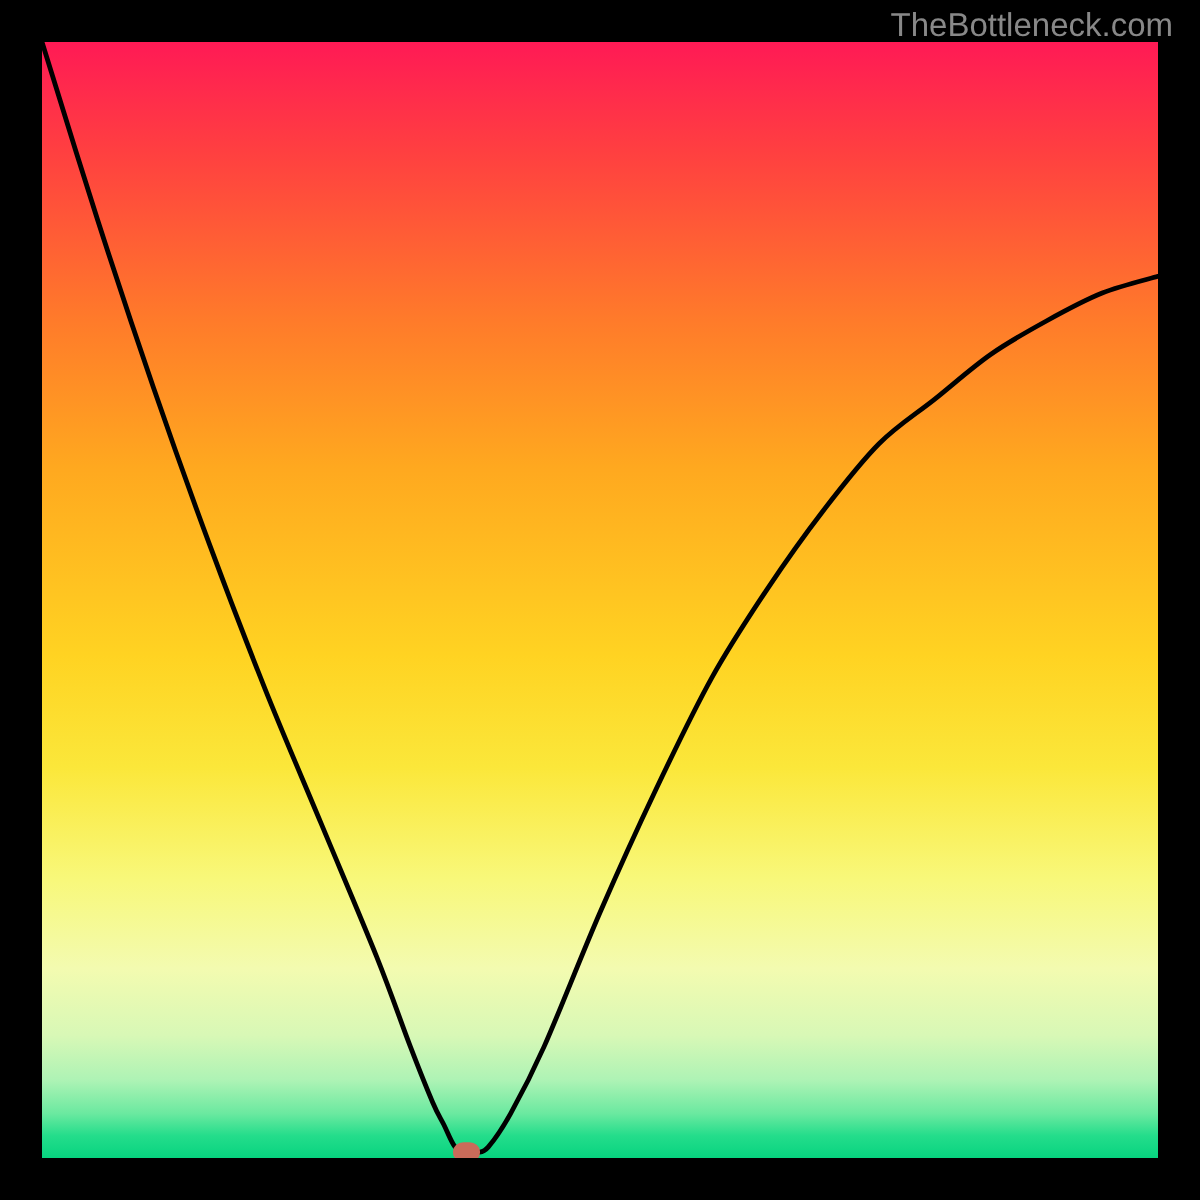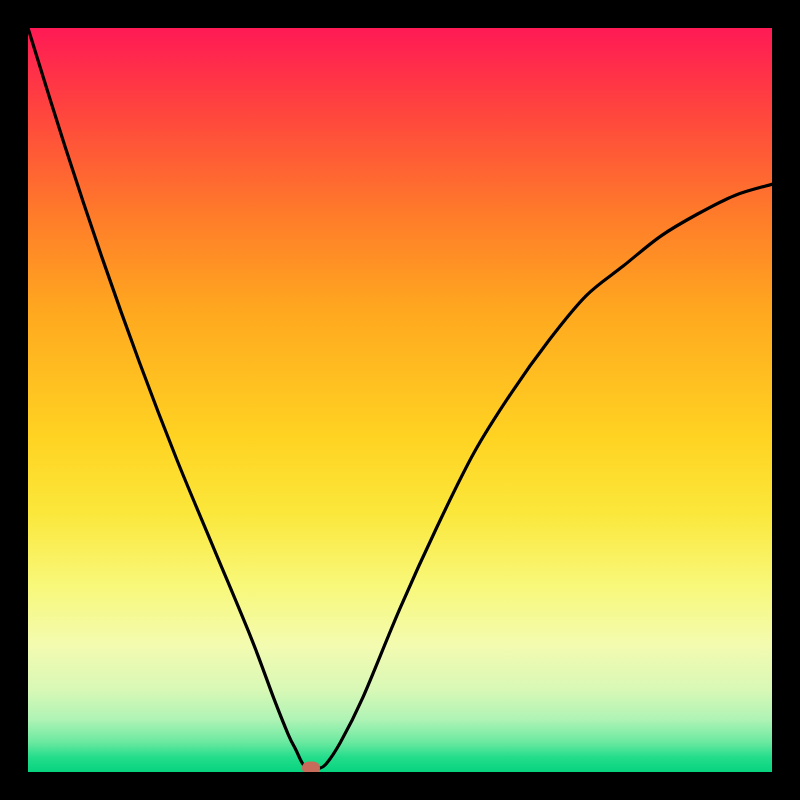--- a/index.html
+++ b/index.html
@@ -72,20 +72,21 @@
     height: 13px;
     border-radius: 7px / 6px;
     background: #c96b5a;
     transform: translate(-50%, -50%);
   }
 </style>
 </head>
 <body>
 
 <div class="frame">
+  <div class="watermark">TheBottleneck.com</div>
   <div class="plot-area">
     <div class="gradient"></div>
     <svg class="curve" viewBox="0 0 744 744" preserveAspectRatio="none">
       <path id="curve-path" fill="none" stroke="#000000" stroke-width="3.2" stroke-linecap="round" stroke-linejoin="round" d="M 0.00 0.00 C 6.20 19.84, 24.80 80.60, 37.20 119.04 C 49.60 157.48, 62.00 194.68, 74.40 230.64 C 86.80 266.60, 99.20 301.32, 111.60 334.80 C 124.00 368.28, 136.40 400.52, 148.80 431.52 C 161.20 462.52, 173.60 491.04, 186.00 520.80 C 198.40 550.56, 213.28 585.28, 223.20 610.08 C 233.12 634.88, 239.32 653.48, 245.52 669.60 C 251.72 685.72, 256.68 698.12, 260.40 706.80 C 264.12 715.48, 265.36 716.72, 267.84 721.68 C 270.32 726.64, 272.80 733.46, 275.28 736.56 C 277.76 739.66, 280.24 739.66, 282.72 740.28 C 285.20 740.90, 287.68 740.90, 290.16 740.28 C 292.64 739.66, 293.88 740.90, 297.60 736.56 C 301.32 732.22, 306.28 725.40, 312.48 714.24 C 318.68 703.08, 324.88 691.92, 334.80 669.60 C 344.72 647.28, 359.60 608.84, 372.00 580.32 C 384.40 551.80, 396.80 524.52, 409.20 498.48 C 421.60 472.44, 434.00 446.40, 446.40 424.08 C 458.80 401.76, 471.20 383.16, 483.60 364.56 C 496.00 345.96, 508.40 328.60, 520.80 312.48 C 533.20 296.36, 545.60 280.24, 558.00 267.84 C 570.40 255.44, 582.80 248.00, 595.20 238.08 C 607.60 228.16, 620.00 217.00, 632.40 208.32 C 644.80 199.64, 657.20 192.82, 669.60 186.00 C 682.00 179.18, 694.40 172.36, 706.80 167.40 C 719.20 162.44, 737.80 158.10, 744.00 156.24"></path>
     </svg>
     <div id="marker" class="marker" style="left: 282.72px; top: 740.28px; background: rgb(201, 107, 90);"></div>
   </div>
 </div>
 
 </body></html>

